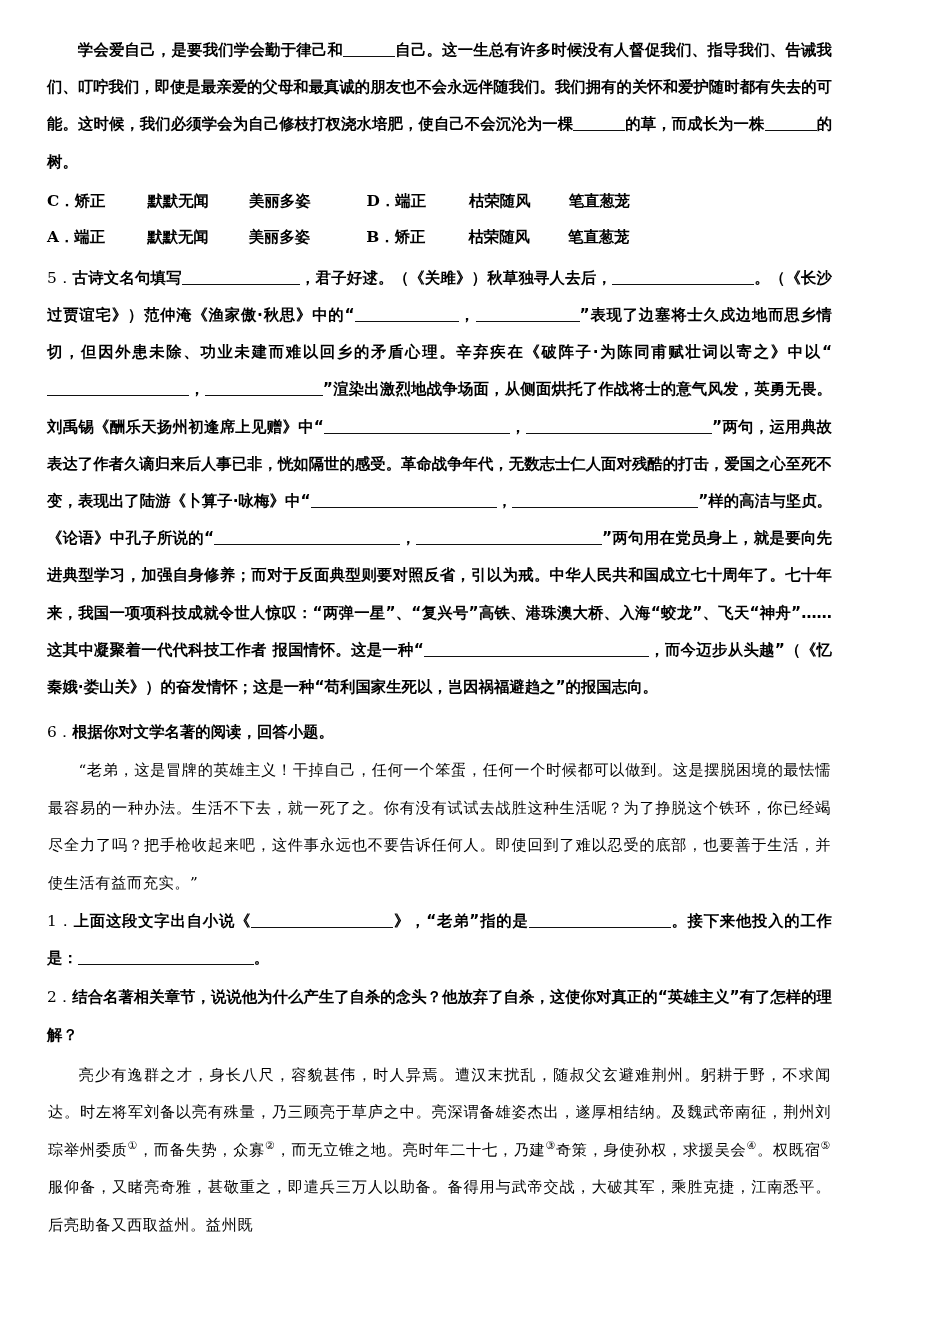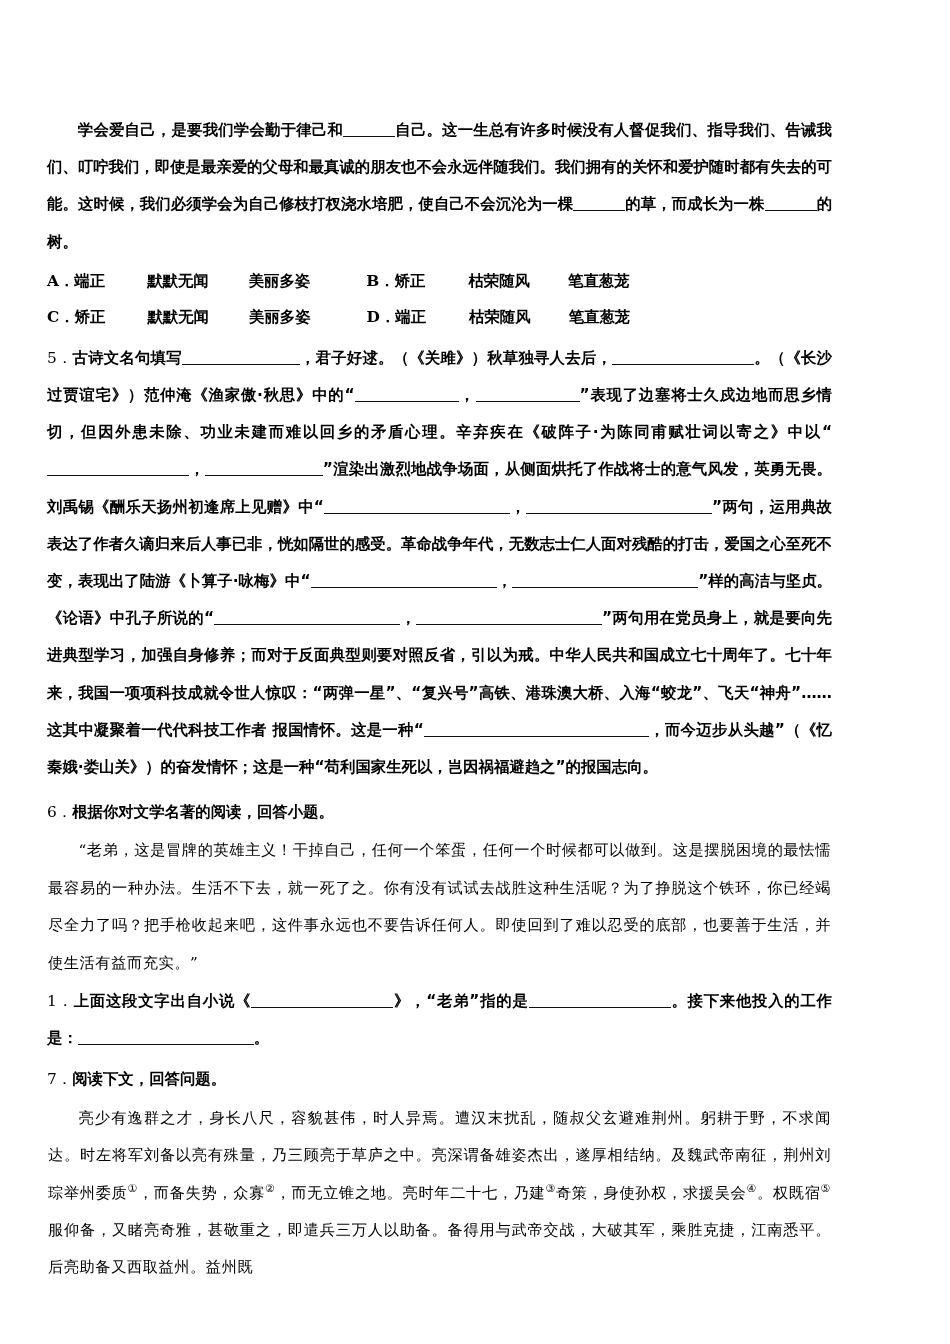--- a/index.html
+++ b/index.html
@@ -14,21 +14,21 @@
     overflow: hidden;
     font-family: "DejaVu Sans", "Liberation Sans", sans-serif;
     color: #000000;
   }
   .page {
     position: relative;
     width: 882px;
     height: 1344px;
     background: #ffffff;
     box-sizing: border-box;
-    padding: 112px 50px 0 47px;
+    padding: 32px 50px 0 47px;
   }
 
   
   .p {
     font-size: 15.4px;
     line-height: 37.2px;
     text-align: justify;
     text-justify: inter-ideograph;
     margin: 0;
     letter-spacing: 0px;
@@ -108,39 +108,39 @@
 </style>
 </head>
 <body>
 
 <div class="page">
 
   <p class="p p-indent"><span>学会爱自己，是要我们学会勤于律己和</span><span class="blank blank-sm"></span><span>自己。这一生总有许多时候没有人督促我们、指导我们、告诫我们、叮咛我们，即使是最亲爱的父母和最真诚的朋友也不会永远伴随我们。我们拥有的关怀和爱护随时都有失去的可能。这时候，我们必须学会为自己修枝打杈浇水培肥，使自己不会沉沦为一棵</span><span class="blank blank-sm"></span><span>的草，而成长为一株</span><span class="blank blank-sm"></span><span>的树。</span></p>
 
   <div class="sp-1"></div>
 
+  <p class="opts"><span class="opt-label">C．</span><span>矫正</span><span class="opt-gap-a"></span><span>默默无闻</span><span class="opt-gap-b"></span><span>美丽多姿</span><span class="opt-gap-c"></span><span class="opt-label">D．</span><span>端正</span><span class="opt-gap-d"></span><span>枯荣随风</span><span class="opt-gap-e"></span><span>笔直葱茏</span></p>
+
   <p class="opts"><span class="opt-label">A．</span><span>端正</span><span class="opt-gap-a"></span><span>默默无闻</span><span class="opt-gap-b"></span><span>美丽多姿</span><span class="opt-gap-c"></span><span class="opt-label">B．</span><span>矫正</span><span class="opt-gap-d"></span><span>枯荣随风</span><span class="opt-gap-e"></span><span>笔直葱茏</span></p>
-
-  <p class="opts"><span class="opt-label">C．</span><span>矫正</span><span class="opt-gap-a"></span><span>默默无闻</span><span class="opt-gap-b"></span><span>美丽多姿</span><span class="opt-gap-c"></span><span class="opt-label">D．</span><span>端正</span><span class="opt-gap-d"></span><span>枯荣随风</span><span class="opt-gap-e"></span><span>笔直葱茏</span></p>
 
   <div class="sp-2"></div>
 
   <p class="p"><span class="q-num">5．</span><span>古诗文名句填写</span><span class="blank blank-w2"></span><span>，君子好逑。（《关雎》）秋草独寻人去后，</span><span class="blank blank-w3"></span><span>。（《长沙过贾谊宅》）范仲淹《渔家傲·秋思》中的“</span><span class="blank blank-w1"></span><span>，</span><span class="blank blank-w1"></span><span>”表现了边塞将士久戍边地而思乡情切，但因外患未除、功业未建而难以回乡的矛盾心理。辛弃疾在《破阵子·为陈同甫赋壮词以寄之》中以“</span><span class="blank blank-w3"></span><span>，</span><span class="blank blank-w2"></span><span>”渲染出激烈地战争场面，从侧面烘托了作战将士的意气风发，英勇无畏。刘禹锡《酬乐天扬州初逢席上见赠》中“</span><span class="blank blank-w4"></span><span>，</span><span class="blank blank-w4"></span><span>”两句，运用典故表达了作者久谪归来后人事已非，恍如隔世的感受。革命战争年代，无数志士仁人面对残酷的打击，爱国之心至死不变，表现出了陆游《卜算子·咏梅》中“</span><span class="blank blank-w4"></span><span>，</span><span class="blank blank-w4"></span><span>”样的高洁与坚贞。《论语》中孔子所说的“</span><span class="blank blank-w4"></span><span>，</span><span class="blank blank-w4"></span><span>”两句用在党员身上，就是要向先进典型学习，加强自身修养；而对于反面典型则要对照反省，引以为戒。中华人民共和国成立七十周年了。七十年来，我国一项项科技成就令世人惊叹：“两弹一星”、“复兴号”高铁、港珠澳大桥、入海“蛟龙”、飞天“神舟”……这其中凝聚着一代代科技工作者 报国情怀。这是一种“</span><span class="blank blank-w5"></span><span>，而今迈步从头越”（《忆秦娥·娄山关》）的奋发情怀；这是一种“苟利国家生死以，岂因祸福避趋之”的报国志向。</span></p>
 
   <div class="sp-3"></div>
 
   <p class="p"><span class="q-num">6．</span><span>根据你对文学名著的阅读，回答小题。</span></p>
 
   <p class="p-serif p-serif-indent">“老弟，这是冒牌的英雄主义！干掉自己，任何一个笨蛋，任何一个时候都可以做到。这是摆脱困境的最怯懦最容易的一种办法。生活不下去，就一死了之。你有没有试试去战胜这种生活呢？为了挣脱这个铁环，你已经竭尽全力了吗？把手枪收起来吧，这件事永远也不要告诉任何人。即使回到了难以忍受的底部，也要善于生活，并使生活有益而充实。”</p>
 
   <p class="p"><span class="q-num">1．</span><span>上面这段文字出自小说《</span><span class="blank blank-w3"></span><span>》，“老弟”指的是</span><span class="blank blank-w3"></span><span>。接下来他投入的工作是：</span><span class="blank blank-w7"></span><span class="blank blank-w7"></span><span>。</span></p>
 
   <div class="sp-1"></div>
 
+  <p class="p"><span class="q-num">2．</span><span>结合名著相关章节，说说他为什么产生了自杀的念头？他放弃了自杀，这使你对真正的“英雄主义”有了怎样的理解？</span></p>
 
   <div class="sp-1"></div>
 
 
-  <p class="p"><span class="q-num">7．</span><span>阅读下文，回答问题。</span></p>
 
   <p class="p-serif p-serif-indent"><span>亮少有逸群之才，身长八尺，容貌甚伟，时人异焉。遭汉末扰乱，随叔父玄避难荆州。躬耕于野，不求闻达。时左将军刘备以亮有殊量，乃三顾亮于草庐之中。亮深谓备雄姿杰出，遂厚相结纳。及魏武帝南征，荆州刘琮举州委质</span><sup class="circ">①</sup><span>，而备失势，众寡</span><sup class="circ">②</sup><span>，而无立锥之地。亮时年二十七，乃建</span><sup class="circ">③</sup><span>奇策，身使孙权，求援吴会</span><sup class="circ">④</sup><span>。权既宿</span><sup class="circ">⑤</sup><span>服仰备，又睹亮奇雅，甚敬重之，即遣兵三万人以助备。备得用与武帝交战，大破其军，乘胜克捷，江南悉平。后亮助备又西取益州。益州既</span></p>
 
 </div>
 
 </body></html>

